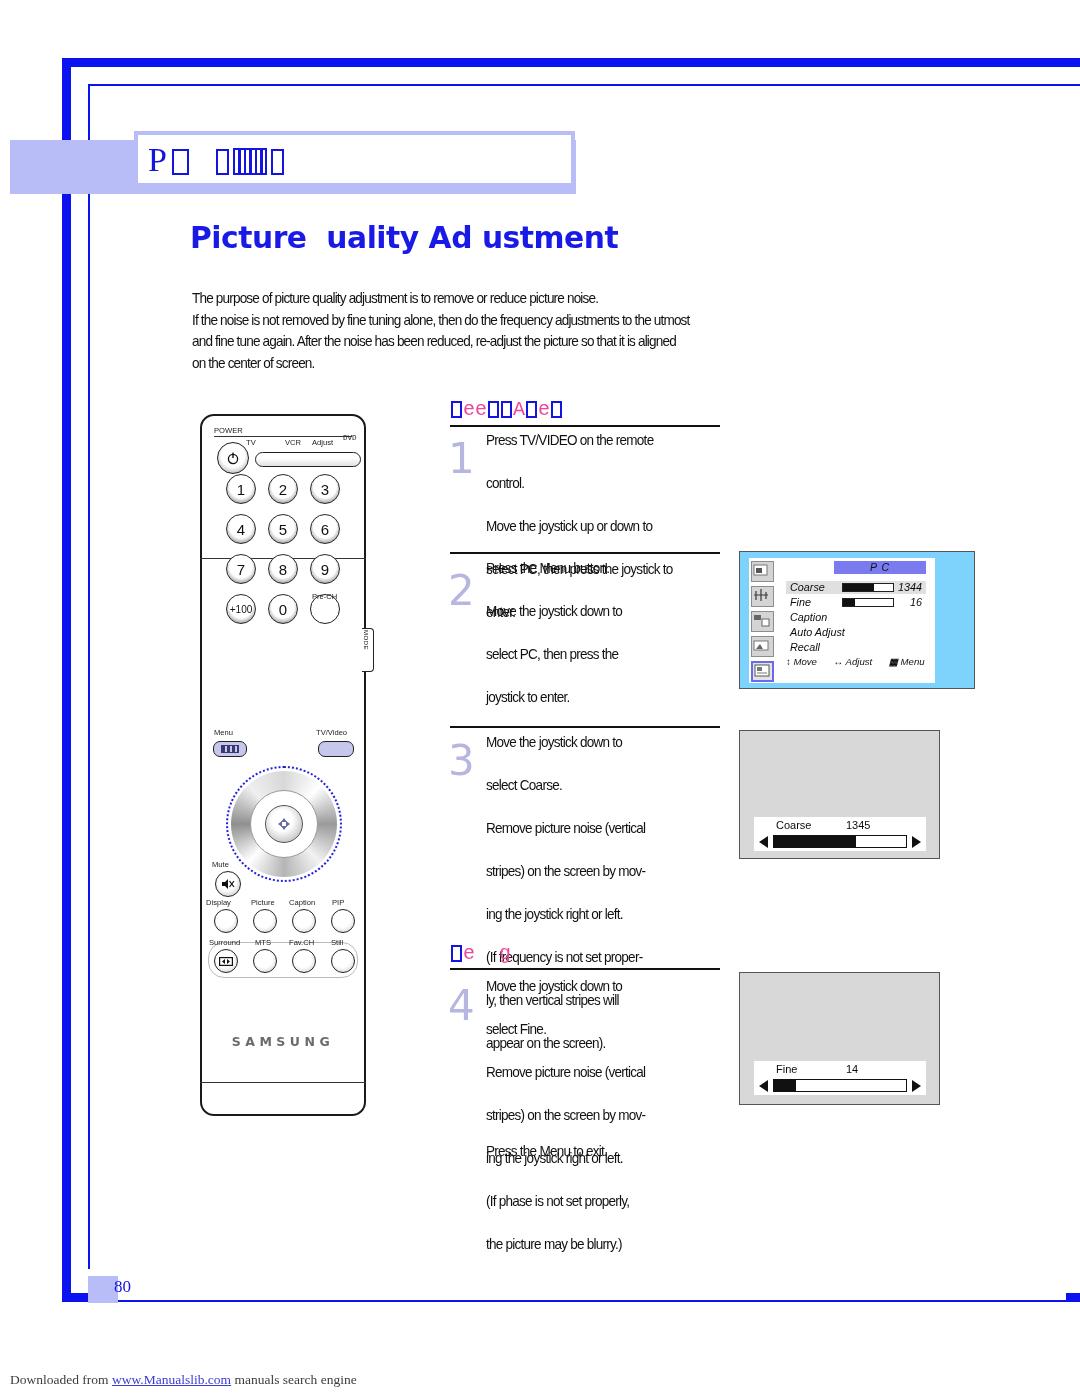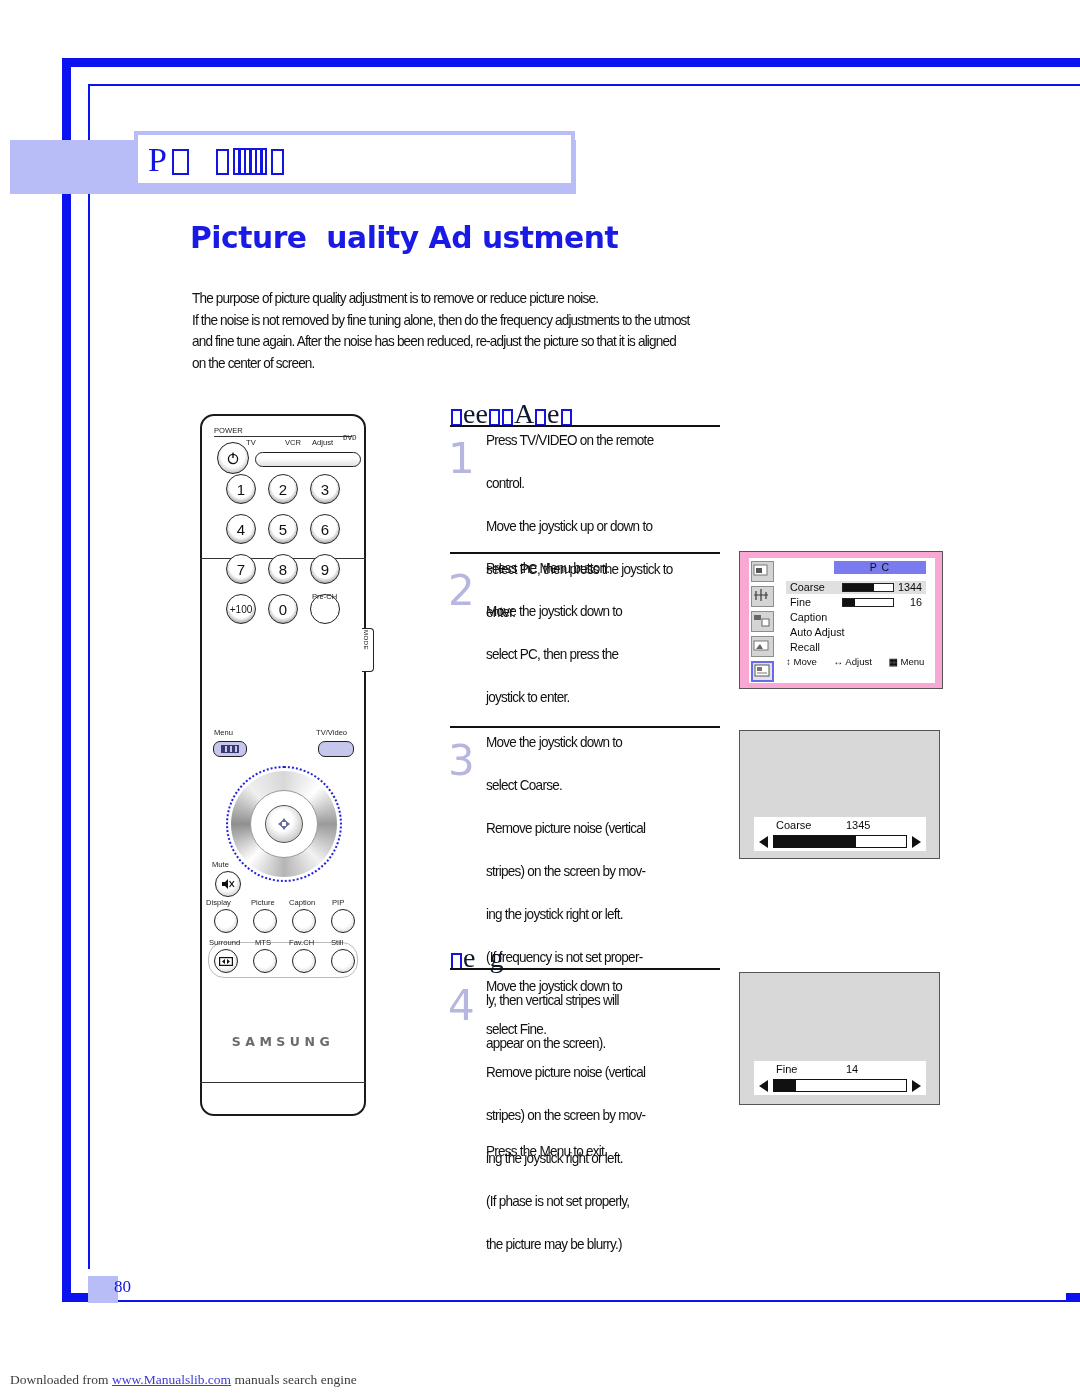--- a/index.html
+++ b/index.html
@@ -264,22 +264,22 @@
     font-family:"DejaVu Sans", sans-serif;
   }
   .rc-lowseam{
     position:absolute;left:0;top:668px;width:166px;height:0;
     border-top:1.6px solid #333;
   }
 
   
   .sec-head{
     position:absolute;
-    font-family:Liberation Serif, serif;
-    font-size:28px;color:#0f172a;
+    font-family:Liberation Mono, monospace;
+    font-size:20px;color:#ec4899;
     white-space:pre;
   }
   .tofu2{
     display:inline-block;
     width:11px;height:17px;
     border:2px solid #1414e0;
     box-sizing:border-box;
     vertical-align:-3px;
     margin:0 1px;
   }
@@ -303,24 +303,25 @@
     letter-spacing:-0.8px;
     transform:scaleX(0.94);
     transform-origin:left top;
     white-space:pre;
   }
 
   
   #osd{
     position:absolute;
     left:739px; top:551px;
-    width:204px; height:138px;
-    background:#f9a8d4;
+    width:236px; height:138px;
+    background:#7dd3fc;
     border:1.5px solid #555;
     box-sizing:border-box;
+    font-style:italic;
   }
   #osd-inner{
     position:absolute;left:9px;top:6px;width:186px;height:125px;
     background:#ffffff;
   }
   .osd-sidebar{
     position:absolute;left:11px;top:9px;width:24px;height:120px;
   }
   .osd-icon{
     position:absolute;left:0;width:23px;height:21px;

